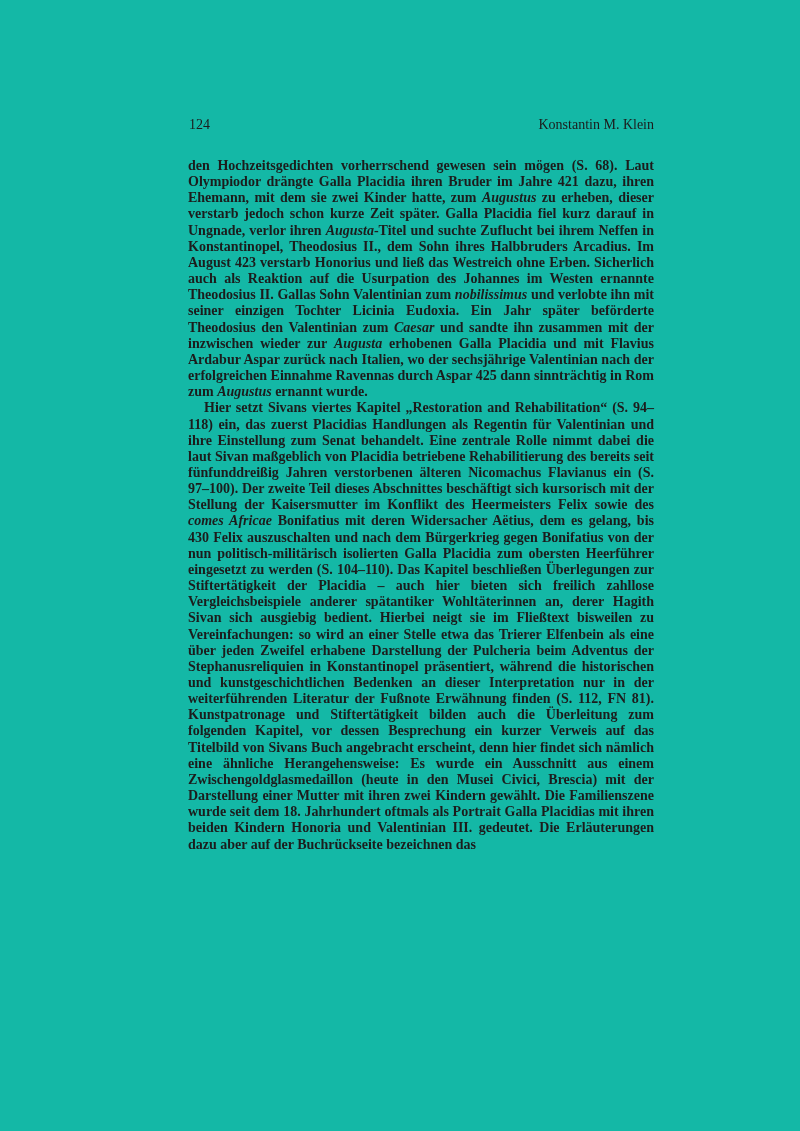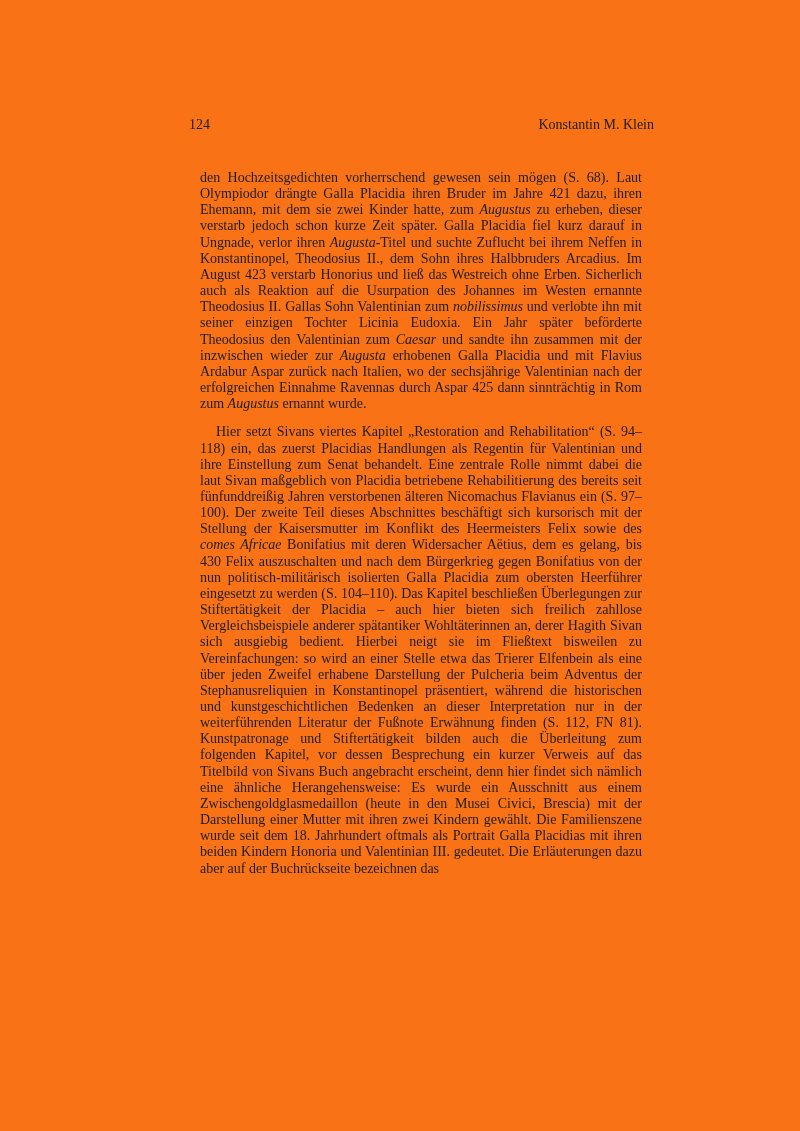--- a/index.html
+++ b/index.html
@@ -10,21 +10,21 @@
     width: 800px;
     height: 1131px;
     background: #ffffff;
     font-family: "Liberation Serif", serif;
     position: relative;
     overflow: hidden;
   }
   .page {
     position: absolute;
     inset: 0;
-    background: #f97316;
+    background: #14b8a6;
     color: #1c1c1c;
   }
   .header {
     position: absolute;
     left: 188px;
     top: 117px;
     width: 466px;
     height: 17px;
     font-size: 14px;
     line-height: 16px;
@@ -44,22 +44,23 @@
     top: 158px;
     width: 466px;
     font-size: 14px;
     line-height: 16.15px;
     text-align: justify;
     text-justify: inter-word;
     hyphens: auto;
     -webkit-hyphens: auto;
   }
   p.para {
-    margin: 12px;
+    margin: 0;
     padding: 0;
+    font-weight: bold;
   }
   p.para.indent {
     text-indent: 16px;
   }
   em {
     font-style: italic;
   }
 </style>
 </head>
 <body>

